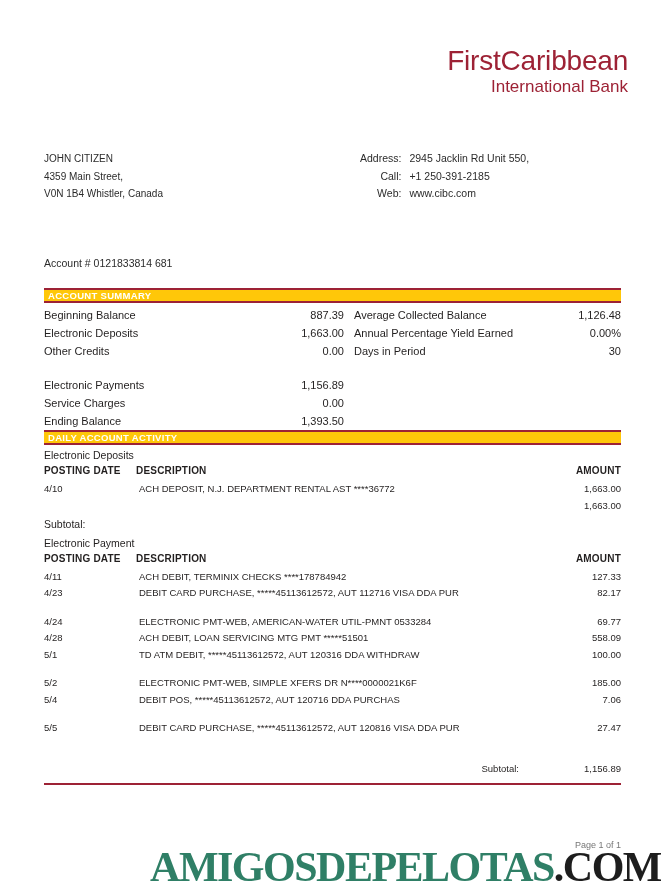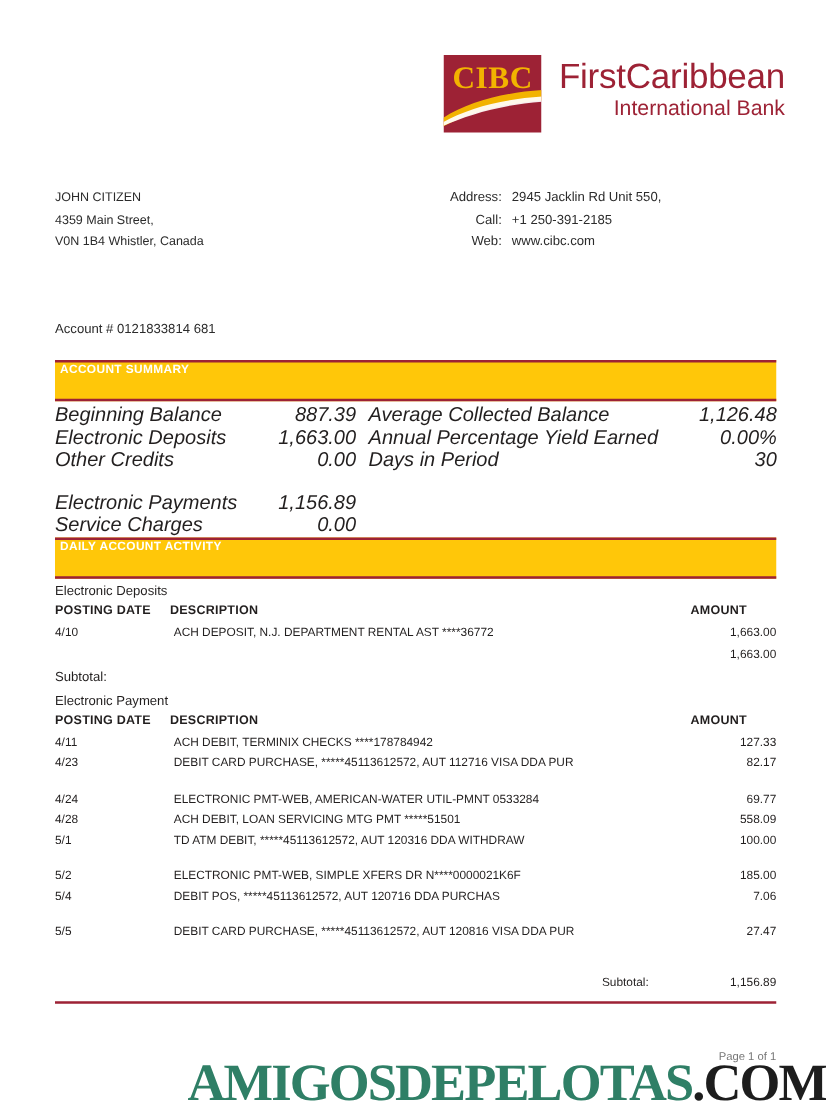--- a/index.html
+++ b/index.html
@@ -93,33 +93,33 @@
     color: #2b2b2b;
   }
 
   
   .sheet { position:absolute; left:44px; right:40px; }
 
   .bar {
     background: #ffc709;
     border-top: 2px solid #9d2235;
     border-bottom: 2px solid #9d2235;
-    height: 33px;
+    height: 15px;
     line-height: 12px;
     padding-left: 4px;
     color: #ffffff;
     font-weight: bold;
     font-size: 9.5px;
     letter-spacing: 0.3px;
   }
 
   
   #summary { top: 288px; }
   .sum-wrap { display: flex; padding-top: 3px; }
-  .sum-col { font-size: 16px; font-style: italic; }
+  .sum-col { font-size: 11px; }
   .sum-col.left { width: 300px; }
   .sum-col.right { flex: 1; }
   .sum-row { display: flex; line-height: 18px; }
   .sum-row .k { flex: 1; white-space: nowrap; }
   .sum-row .v { text-align: right; white-space: nowrap; }
   .sum-col.left .v { width: 95px; }
   .sum-col.right .k { padding-left: 10px; }
   .sum-col.right .v { width: 95px; }
   .sum-gap { height: 16px; }
 
@@ -135,21 +135,21 @@
   .tbl th {
     font-weight: bold;
     font-size: 10px;
     text-align: left;
     padding-bottom: 1px;
     letter-spacing: 0.2px;
   }
   .c-date { width: 92px; white-space: nowrap; }
   .c-desc { }
   .c-amt { width: 92px; text-align: right; white-space: nowrap; }
-  th.c-amt { text-align: center; }
+  th.c-amt { text-align: right; }
   td.c-desc { padding-left: 3px; }
   th.c-desc { padding-left: 0px; }
   tr.spacer td { height: 12px; line-height: 12px; font-size: 0; }
   tr.totalrow td { line-height: 17px; }
   .subtotal-label { font-size: 10.5px; line-height: 17px; padding-top: 2px; }
 
   .thin-rule {
     border-top: 2px solid #9d2235;
     margin-top: 6px;
   }
@@ -179,27 +179,20 @@
   }
   .watermark .wm-a { color: #2f7f66; }
   .watermark .wm-b { color: #1d1d1d; }
 </style>
 </head>
 <body>
 
 <div class="page">
 
   <div class="header">
-    <div class="logo-mark">
-      <div class="cibc-text">CIBC</div>
-      <svg class="swoosh" viewBox="0 0 92 34">
-        <path d="M0 30 C 22 14, 52 6, 86 4 L 90 12 C 56 14, 26 22, 4 34 Z" fill="#f2b300"></path>
-        <path d="M0 33 C 22 19, 52 11, 88 9 L 90 13 C 54 15, 24 24, 3 34 Z" fill="#ffffff" opacity="0.92"></path>
-      </svg>
-    </div>
     <div class="logo-words">
       <div class="l1">FirstCaribbean</div>
       <div class="l2">International Bank</div>
     </div>
   </div>
 
   <div class="cust-addr">
     <div>JOHN CITIZEN</div>
     <div>4359 Main Street,</div>
     <div>V0N 1B4 Whistler, Canada</div>

